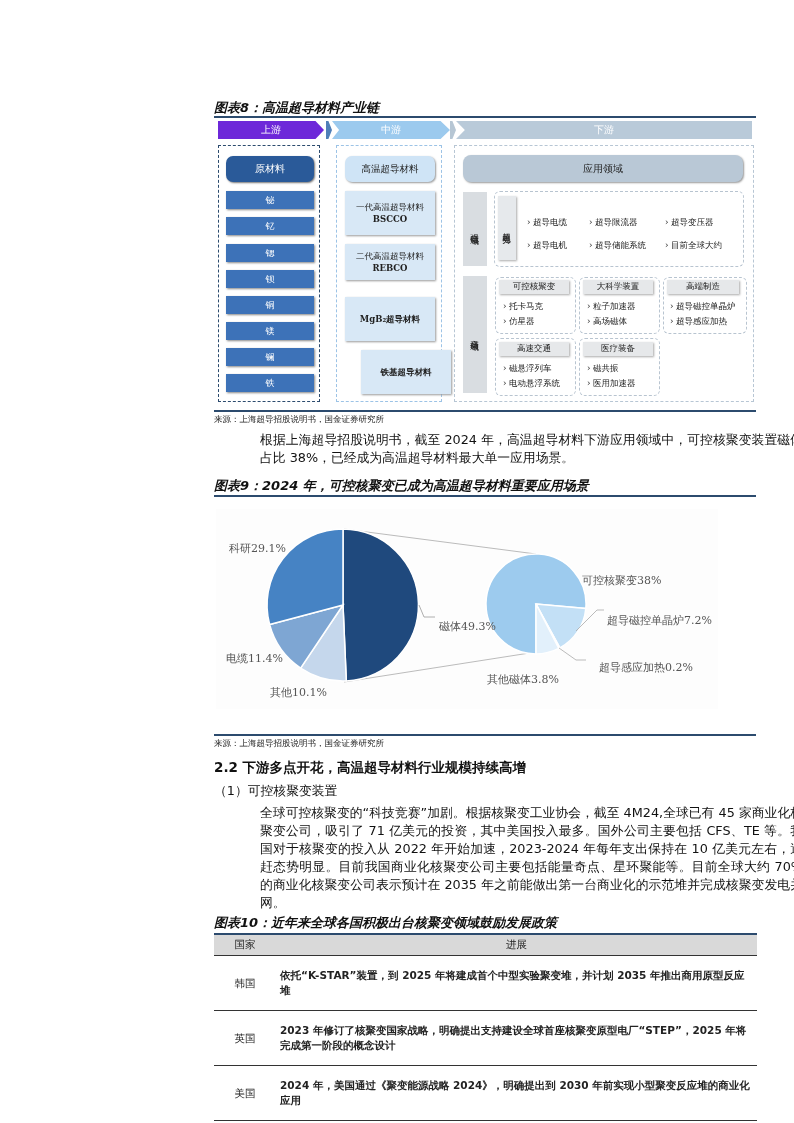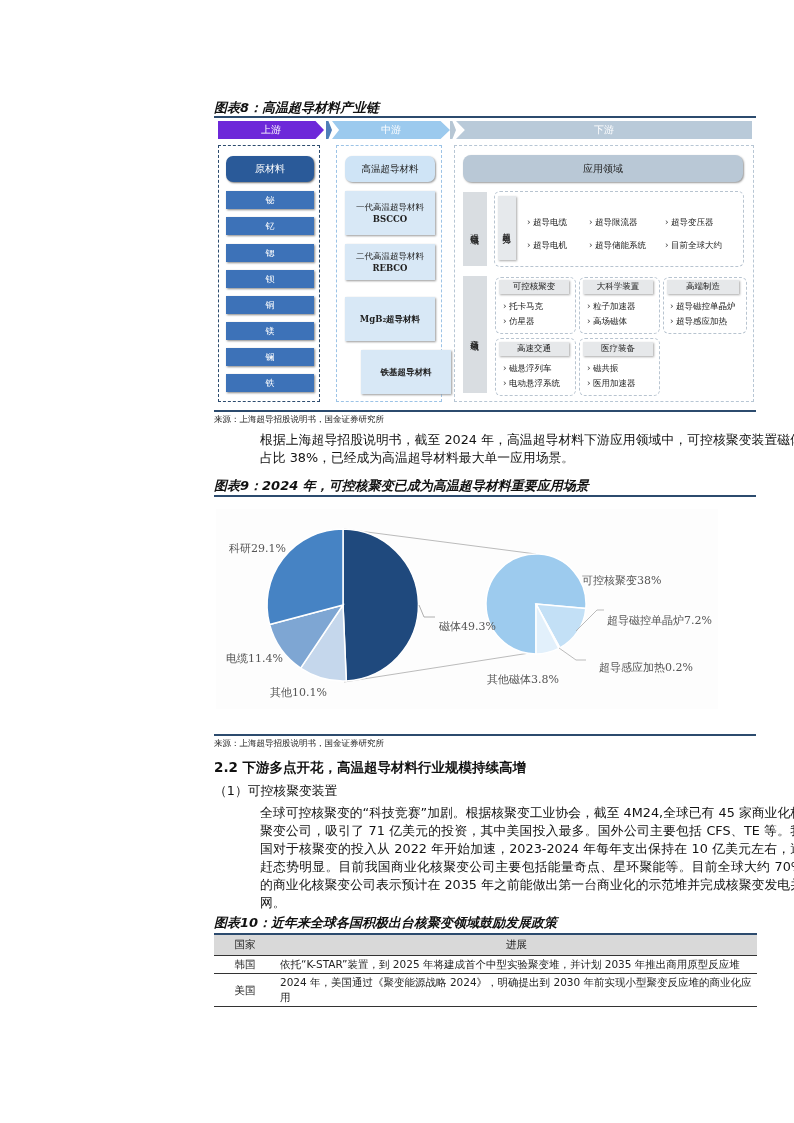--- a/index.html
+++ b/index.html
@@ -18,21 +18,21 @@
   .app-item{position:absolute;font-size:8.5px;color:#222;white-space:nowrap;}
   .vlabel{position:absolute;background:#d9dde1;font-size:8.5px;writing-mode:vertical-rl;text-orientation:upright;display:flex;align-items:center;justify-content:center;letter-spacing:1px;}
   .sub-dash{position:absolute;border:1px dashed #b8c4d0;border-radius:6px;}
   
   .pie-label{position:absolute;font-size:11px;color:#555;font-family:"DejaVu Serif","Liberation Serif",serif;white-space:nowrap;}
   
   table{border-collapse:collapse;font-family:"DejaVu Sans","Liberation Sans",sans-serif;font-size:10.5px;}
   th{background:#d9d9d9;font-weight:normal;height:18px;border-top:2px solid #2c4b6e;}
   td{border-top:1px solid #333;vertical-align:middle;line-height:15px;}
   td.c{text-align:center;width:60px;}
-  td.p{padding:1px 4px;}
+  td.p{padding:12px 4px;font-weight:bold;}
 </style>
 </head>
 <body>
 
 <div class="abs fig-title" style="left:214px;top:99px;">图表8：高温超导材料产业链</div>
 <div class="rule" style="top:116px;height:1.5px;"></div>
 
 <div class="stage" style="left:218px;width:106px;background:#6d28d9;clip-path:polygon(0 0,92% 0,100% 50%,92% 100%,0 100%);">
     <span>上游</span>
   </div>
@@ -168,18 +168,22 @@
     <tr>
       <th style="width:60px;">国家</th>
       <th>进展</th>
     </tr>
   </thead>
   <tbody>
     <tr>
       <td class="c">韩国</td>
       <td class="p">依托“K-STAR”装置，到 2025 年将建成首个中型实验聚变堆，并计划 2035 年推出商用原型反应堆</td>
     </tr>
+    <tr>
+      <td class="c">英国</td>
+      <td class="p">2023 年修订了核聚变国家战略，明确提出支持建设全球首座核聚变原型电厂“STEP”，2025 年将完成第一阶段的概念设计</td>
+    </tr>
     <tr style="border-bottom:1px solid #333;">
       <td class="c">美国</td>
       <td class="p">2024 年，美国通过《聚变能源战略 2024》，明确提出到 2030 年前实现小型聚变反应堆的商业化应用</td>
     </tr>
   </tbody>
 </table>
 
 </body></html>

